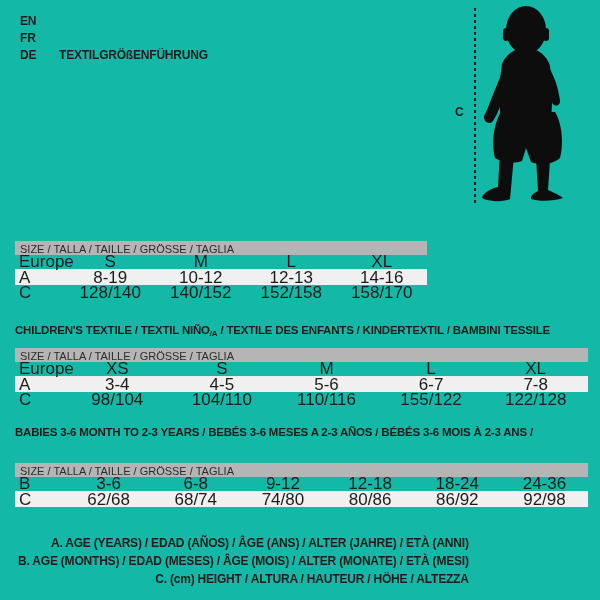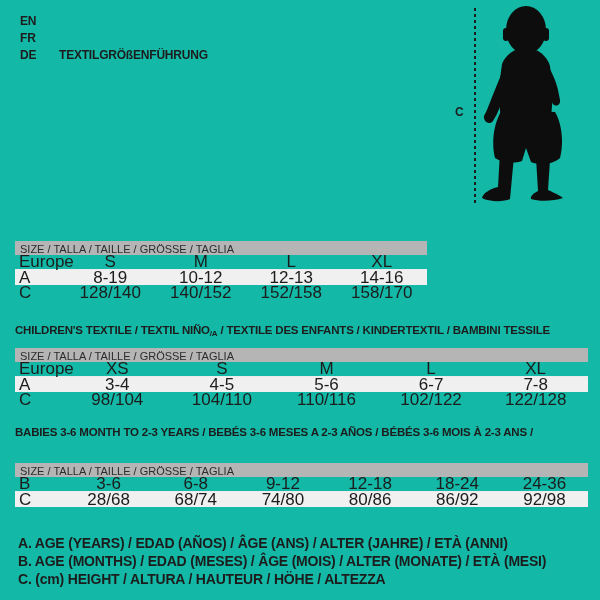--- a/index.html
+++ b/index.html
@@ -29,22 +29,22 @@
   .t3{top:463px;width:573px;}
   .size-bar{height:14px;background:#b5b5b5;display:flex;align-items:flex-end;
     padding-left:5px;font-size:11px;color:#2b2b2b;box-sizing:border-box;}
   .trow{display:flex;height:15px;align-items:center;font-size:17px;box-sizing:border-box;
     border-bottom:1px solid #ececec;}
   .trow:last-child{border-bottom:none;}
   .trow.alt{background:#f0f0f0;border-bottom:none;}
   .trow .lbl{width:46px;padding-left:4px;}
   .trow .c{flex:1;text-align:center;}
   
-  .notes{position:absolute;left:18px;top:535px;font-size:14px;font-weight:bold;
-    letter-spacing:-0.2px;line-height:17.8px;white-space:nowrap;}
+  .notes{position:absolute;left:18px;top:535px;font-size:12px;font-weight:bold;
+    letter-spacing:-0.2px;line-height:17.8px;white-space:nowrap;text-align:right;}
 </style>
 </head>
 <body>
 
 <div id="canvas">
 
   <div class="lang-block">
     <div class="lang-row">
       <span class="lang-code">EN</span>
     </div>
@@ -121,21 +121,21 @@
       <span class="c">4-5</span>
       <span class="c">5-6</span>
       <span class="c">6-7</span>
       <span class="c">7-8</span>
     </div>
     <div class="trow">
       <span class="lbl">C</span>
       <span class="c">98/104</span>
       <span class="c">104/110</span>
       <span class="c">110/116</span>
-      <span class="c">102/122</span>
+      <span class="c">155/122</span>
       <span class="c">122/128</span>
     </div>
   </div>
 
   <div class="sec-title two-line" style="top:424px;">
     <div>BABIES 3-6 MONTH TO 2-3 YEARS / BEBÉS 3-6 MESES A 2-3 AÑOS / BÉBÉS 3-6 MOIS À 2-3 ANS /</div>
   </div>
   <div class="sg-table t3">
     <div class="size-bar">
       <span>SIZE / TALLA / TAILLE / GRÖSSE / TAGLIA</span>
@@ -144,21 +144,21 @@
       <span class="lbl">B</span>
       <span class="c">3-6</span>
       <span class="c">6-8</span>
       <span class="c">9-12</span>
       <span class="c">12-18</span>
       <span class="c">18-24</span>
       <span class="c">24-36</span>
     </div>
     <div class="trow alt">
       <span class="lbl">C</span>
-      <span class="c">28/68</span>
+      <span class="c">62/68</span>
       <span class="c">68/74</span>
       <span class="c">74/80</span>
       <span class="c">80/86</span>
       <span class="c">86/92</span>
       <span class="c">92/98</span>
     </div>
   </div>
 
   <div class="notes">
     <div>A. AGE (YEARS) / EDAD (AÑOS) / ÂGE (ANS) / ALTER (JAHRE) / ETÀ (ANNI)</div>

